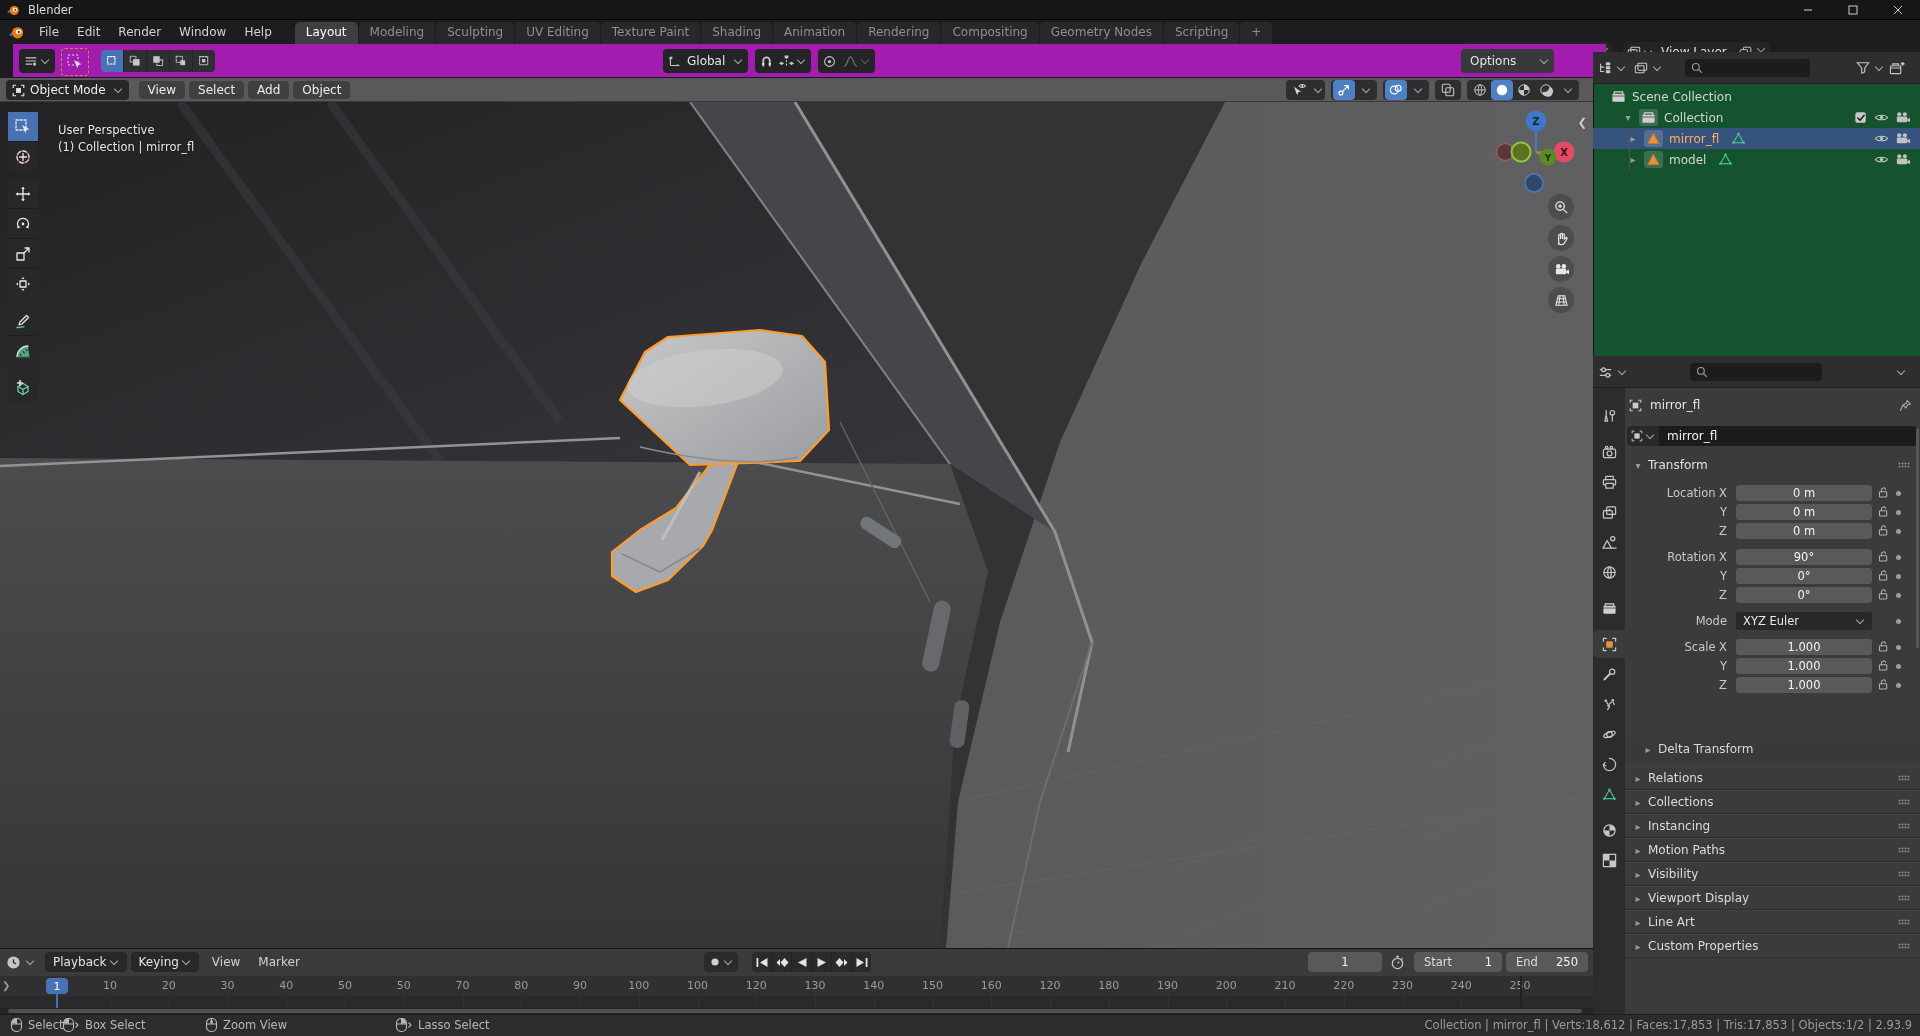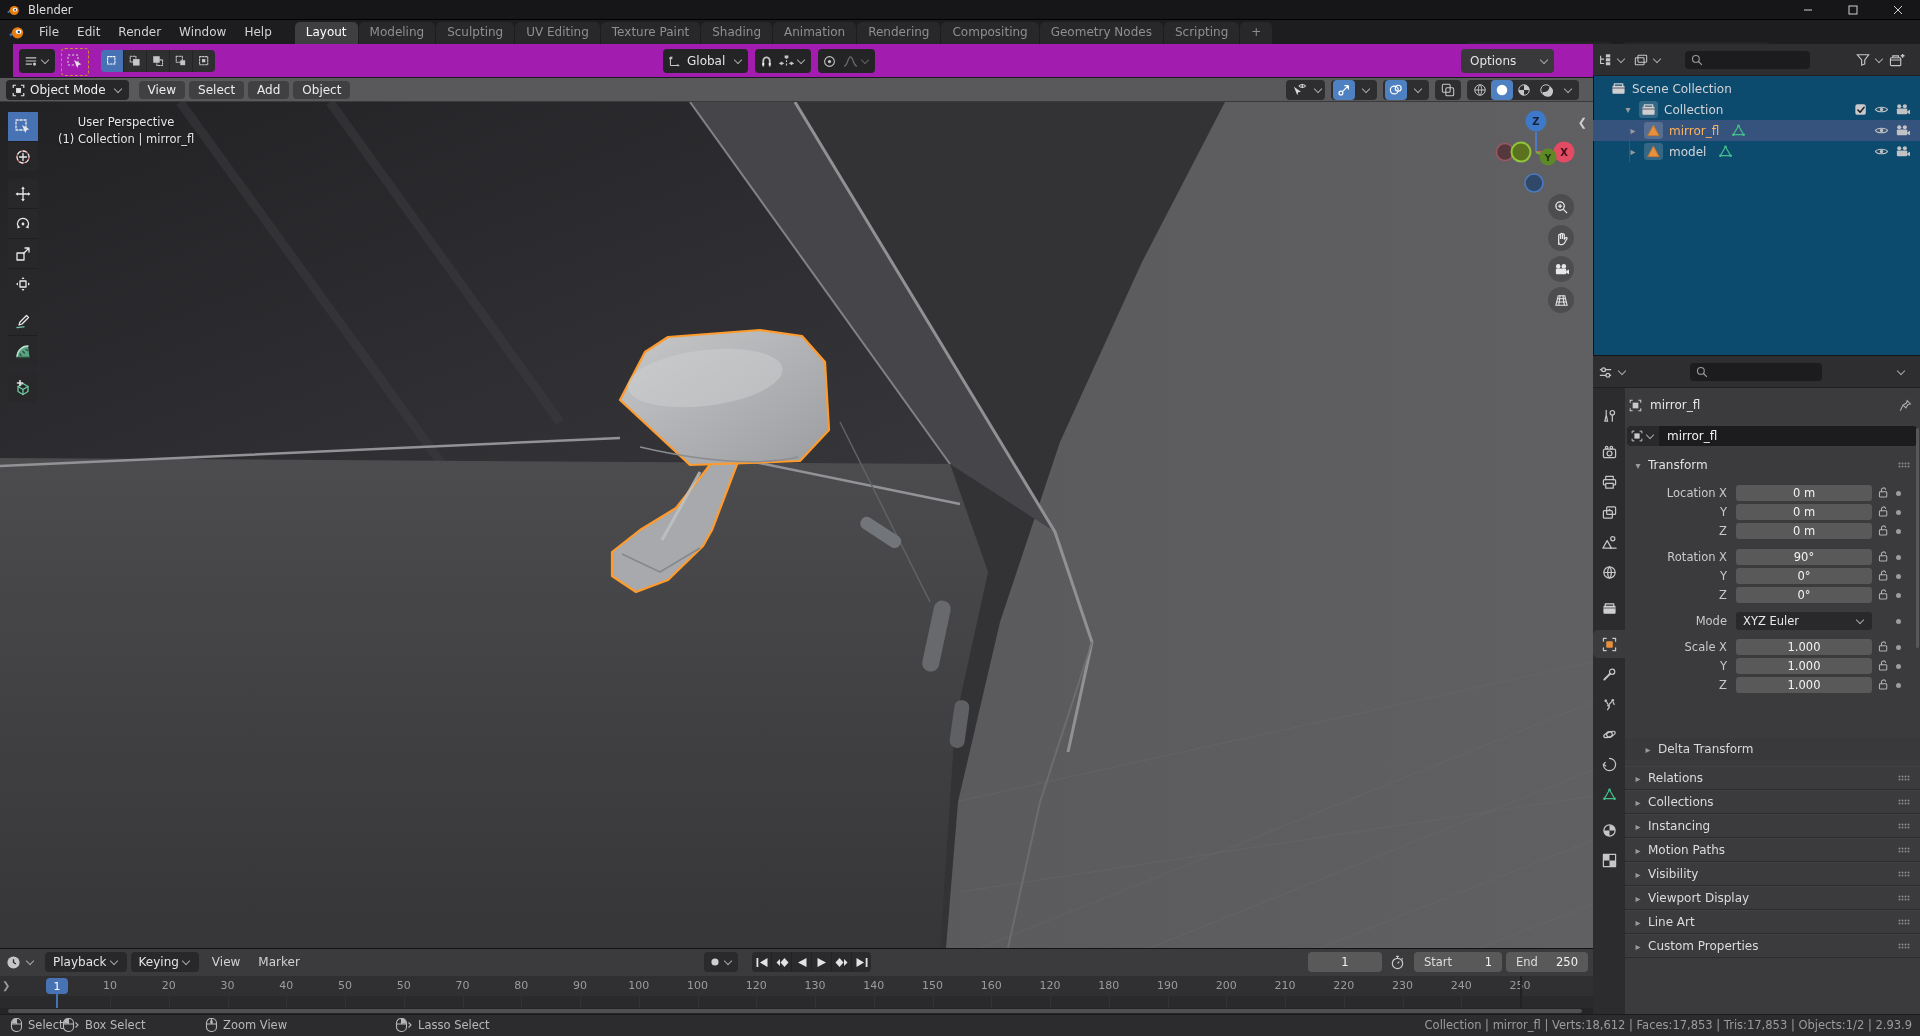--- a/index.html
+++ b/index.html
@@ -42,32 +42,32 @@
   #vp-header{position:absolute;left:0;top:0;width:1593px;height:24px;background:#59595c;display:flex;align-items:center;box-shadow:inset 0 -1px 0 #3a3a3c;}
   #objectmode{margin-left:6px;height:20px;background:#27272a;border-radius:4px;display:flex;align-items:center;padding:0 6px;gap:5px;color:#ededed;}
   #vp-menus{display:flex;margin-left:10px;gap:4px;}
   .vp-menu{background:#404043;color:#ececec;border-radius:4px;padding:2px 9px;}
   #vp-right{position:absolute;right:14px;top:2px;display:flex;gap:6px;}
   .hgroup{height:20px;background:#2e2e31;border-radius:4px;display:flex;align-items:center;padding:0 2px;}
   .hseg{height:20px;display:flex;align-items:center;justify-content:center;padding:0 4px;border-radius:4px;}
   .hseg.on{background:#4f80c1;}
   .hseg.on .icon{color:#fff;}
   #vp-canvas{position:absolute;left:0;top:24px;width:1593px;height:846px;overflow:hidden;background:#58585b;}
-  #vp-overlay{position:absolute;left:58px;top:12px;color:#e6e6e6;text-shadow:0 1px 2px rgba(0,0,0,.45);font-size:11.5px;line-height:17px;text-align:center;}
+  #vp-overlay{position:absolute;left:58px;top:20px;color:#e6e6e6;text-shadow:0 1px 2px rgba(0,0,0,.45);font-size:11.5px;line-height:17px;}
   #vp-toolbar{position:absolute;left:8px;top:10px;width:30px;}
   .tool-btn{width:30px;height:29px;background:rgba(40,40,42,.92);display:flex;align-items:center;justify-content:center;border-bottom:1px solid #1f1f21;}
   .tool-btn.gstart{margin-top:8px;border-radius:4px 4px 0 0;}
   .tool-btn.gend{border-radius:0 0 4px 4px;border-bottom:none;}
   .tool-btn.gonly{margin-top:8px;border-radius:4px;border-bottom:none;}
   .tool-btn.active{background:#4772b3;}
   #navbtns{position:absolute;right:19px;top:92px;width:26px;}
   .navbtn{width:26px;height:26px;border-radius:13px;background:rgba(28,28,30,.28);display:flex;align-items:center;justify-content:center;margin-bottom:5px;color:#e8e8e8;}
   .collapse-arrow{position:absolute;color:#cfcfcf;font-size:11px;}
   
-  #outliner{left:1593px;top:44px;width:327px;height:312px;background:#0c4a6e;box-shadow:inset 1px 0 0 #151517, inset 0 -1px 0 #151517;text-decoration:underline;}
+  #outliner{left:1593px;top:52px;width:327px;height:312px;background:#14532d;box-shadow:inset 1px 0 0 #151517, inset 0 -1px 0 #151517;text-decoration:underline;}
   #ol-header{position:absolute;left:0;top:0;width:327px;height:32px;background:#2e2e30;box-shadow:inset 0 -1px 0 #202022;display:flex;align-items:center;}
   .srch{background:#1c1c1e;border-radius:4px;height:18px;display:flex;align-items:center;padding:0 6px;color:#9a9a9c;}
   .ol-row{position:absolute;left:0;width:327px;height:21px;display:flex;align-items:center;}
   .ol-row.selected{background:#35537c;}
   .ol-row .lbl{margin-left:6px;color:#d4d4d6;}
   .ol-row.selected .lbl{color:#ffb35c;}
   .disc{width:10px;color:#9a9a9c;font-size:10px;text-align:center;}
   .chipbg{background:rgba(255,255,255,.16);border-radius:3px;padding:1px 2px;}
   .ol-toggles{position:absolute;display:flex;gap:6px;right:10px;}
   .ol-line{position:absolute;width:1px;background:#515153;}

